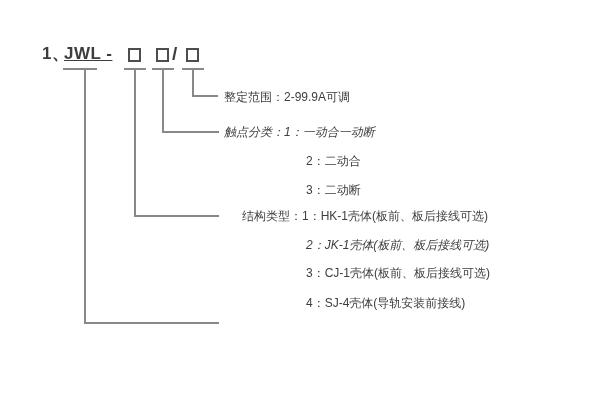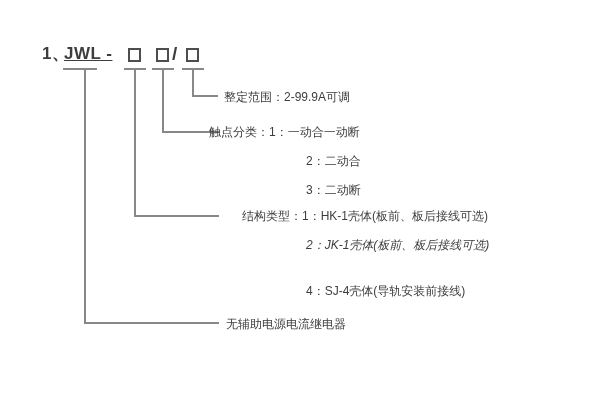--- a/index.html
+++ b/index.html
@@ -73,23 +73,23 @@
   <div class="vline" style="left:162px; top:70px; height:63px;"></div>
   <div class="vline" style="left:192px; top:70px; height:27px;"></div>
 
   <div class="hline" style="left:192px; top:95px;  width:26px;"></div>
   <div class="hline" style="left:162px; top:131px; width:57px;"></div>
   <div class="hline" style="left:134px; top:215px; width:85px;"></div>
   <div class="hline" style="left:84px;  top:322px; width:135px;"></div>
 
   <span class="txt" style="left:224px; top:88px;">整定范围：2-99.9A可调</span>
 
-  <span class="txt" style="left:209px; top:123px;">触点分类：1：一动合一动断</span>
+  <span class="txt" style="left:224px; top:123px;font-style:italic;">触点分类：1：一动合一动断</span>
   <span class="txt" style="left:306px; top:152px;">2：二动合</span>
   <span class="txt" style="left:306px; top:181px;text-align:center;">3：二动断</span>
 
   <span class="txt" style="left:226px; top:207px;margin-left:16px;">结构类型：1：HK-1壳体(板前、板后接线可选)</span>
   <span class="txt" style="left:306px; top:236px;font-style:italic;">2：JK-1壳体(板前、板后接线可选)</span>
-  <span class="txt" style="left:306px; top:282px;">4：SJ-4壳体(导轨安装前接线)</span>
+  <span class="txt" style="left:306px; top:264px;">3：CJ-1壳体(板前、板后接线可选)</span>
+  <span class="txt" style="left:306px; top:294px;">4：SJ-4壳体(导轨安装前接线)</span>
 
-  <span class="txt" style="left:226px; top:315px;">无辅助电源电流继电器</span>
 
 </div>
 
 </body></html>

